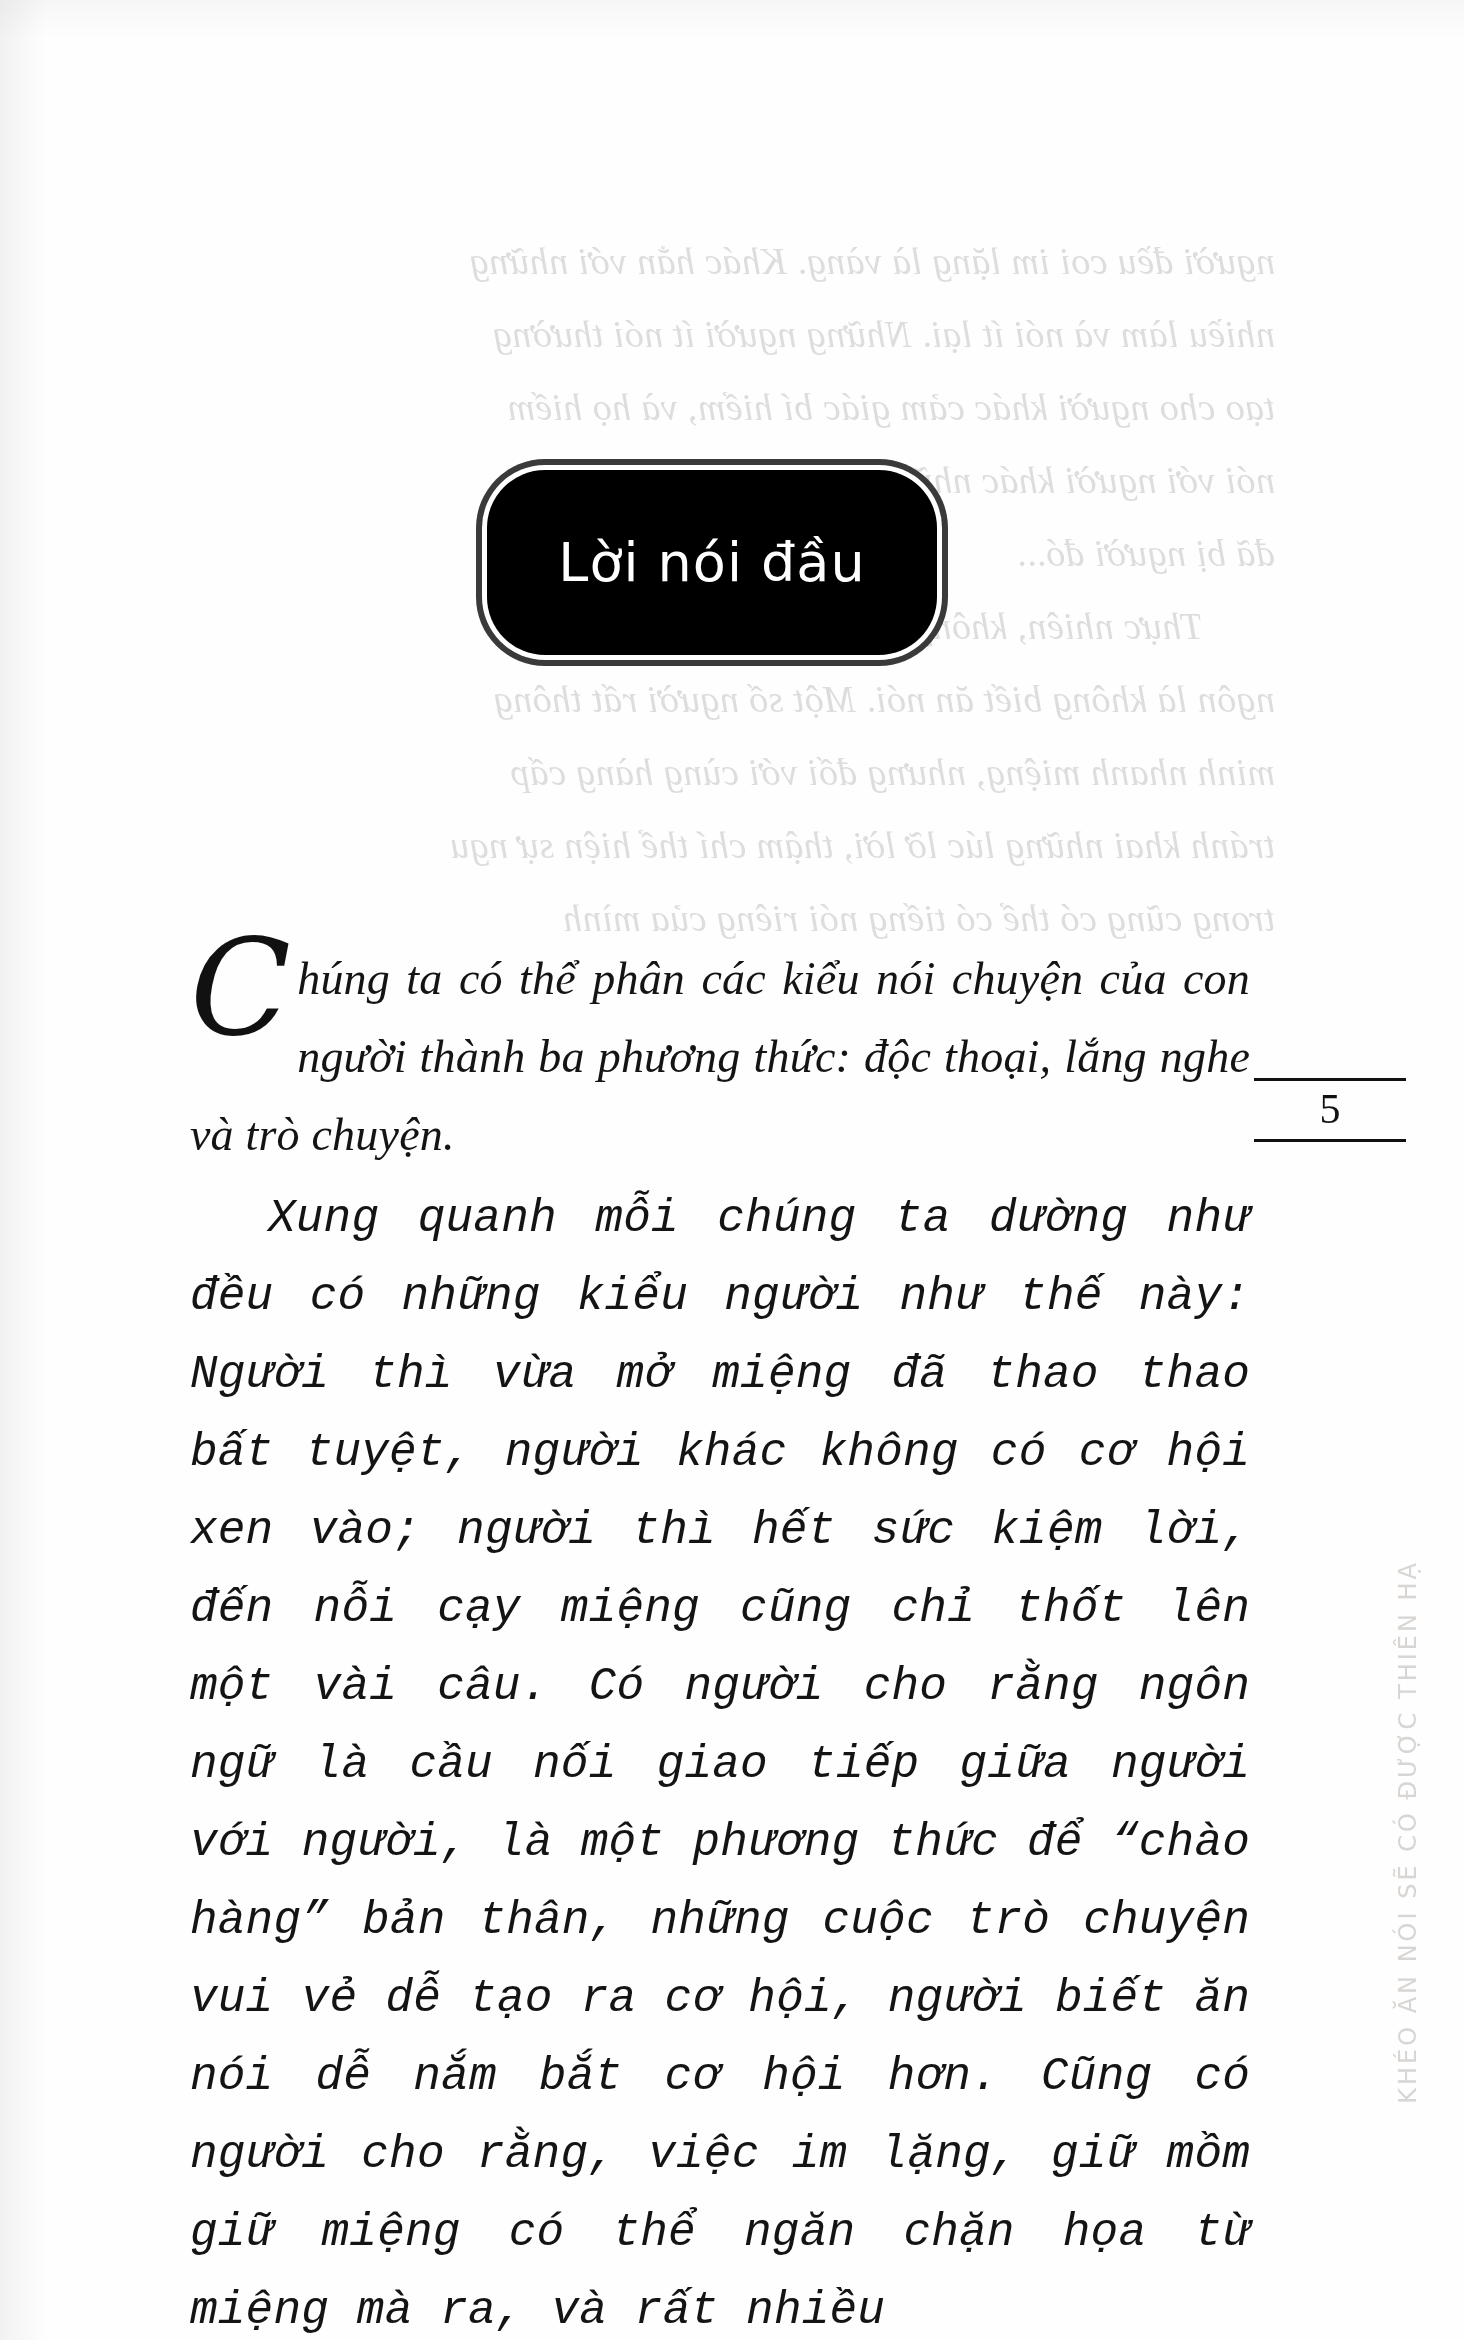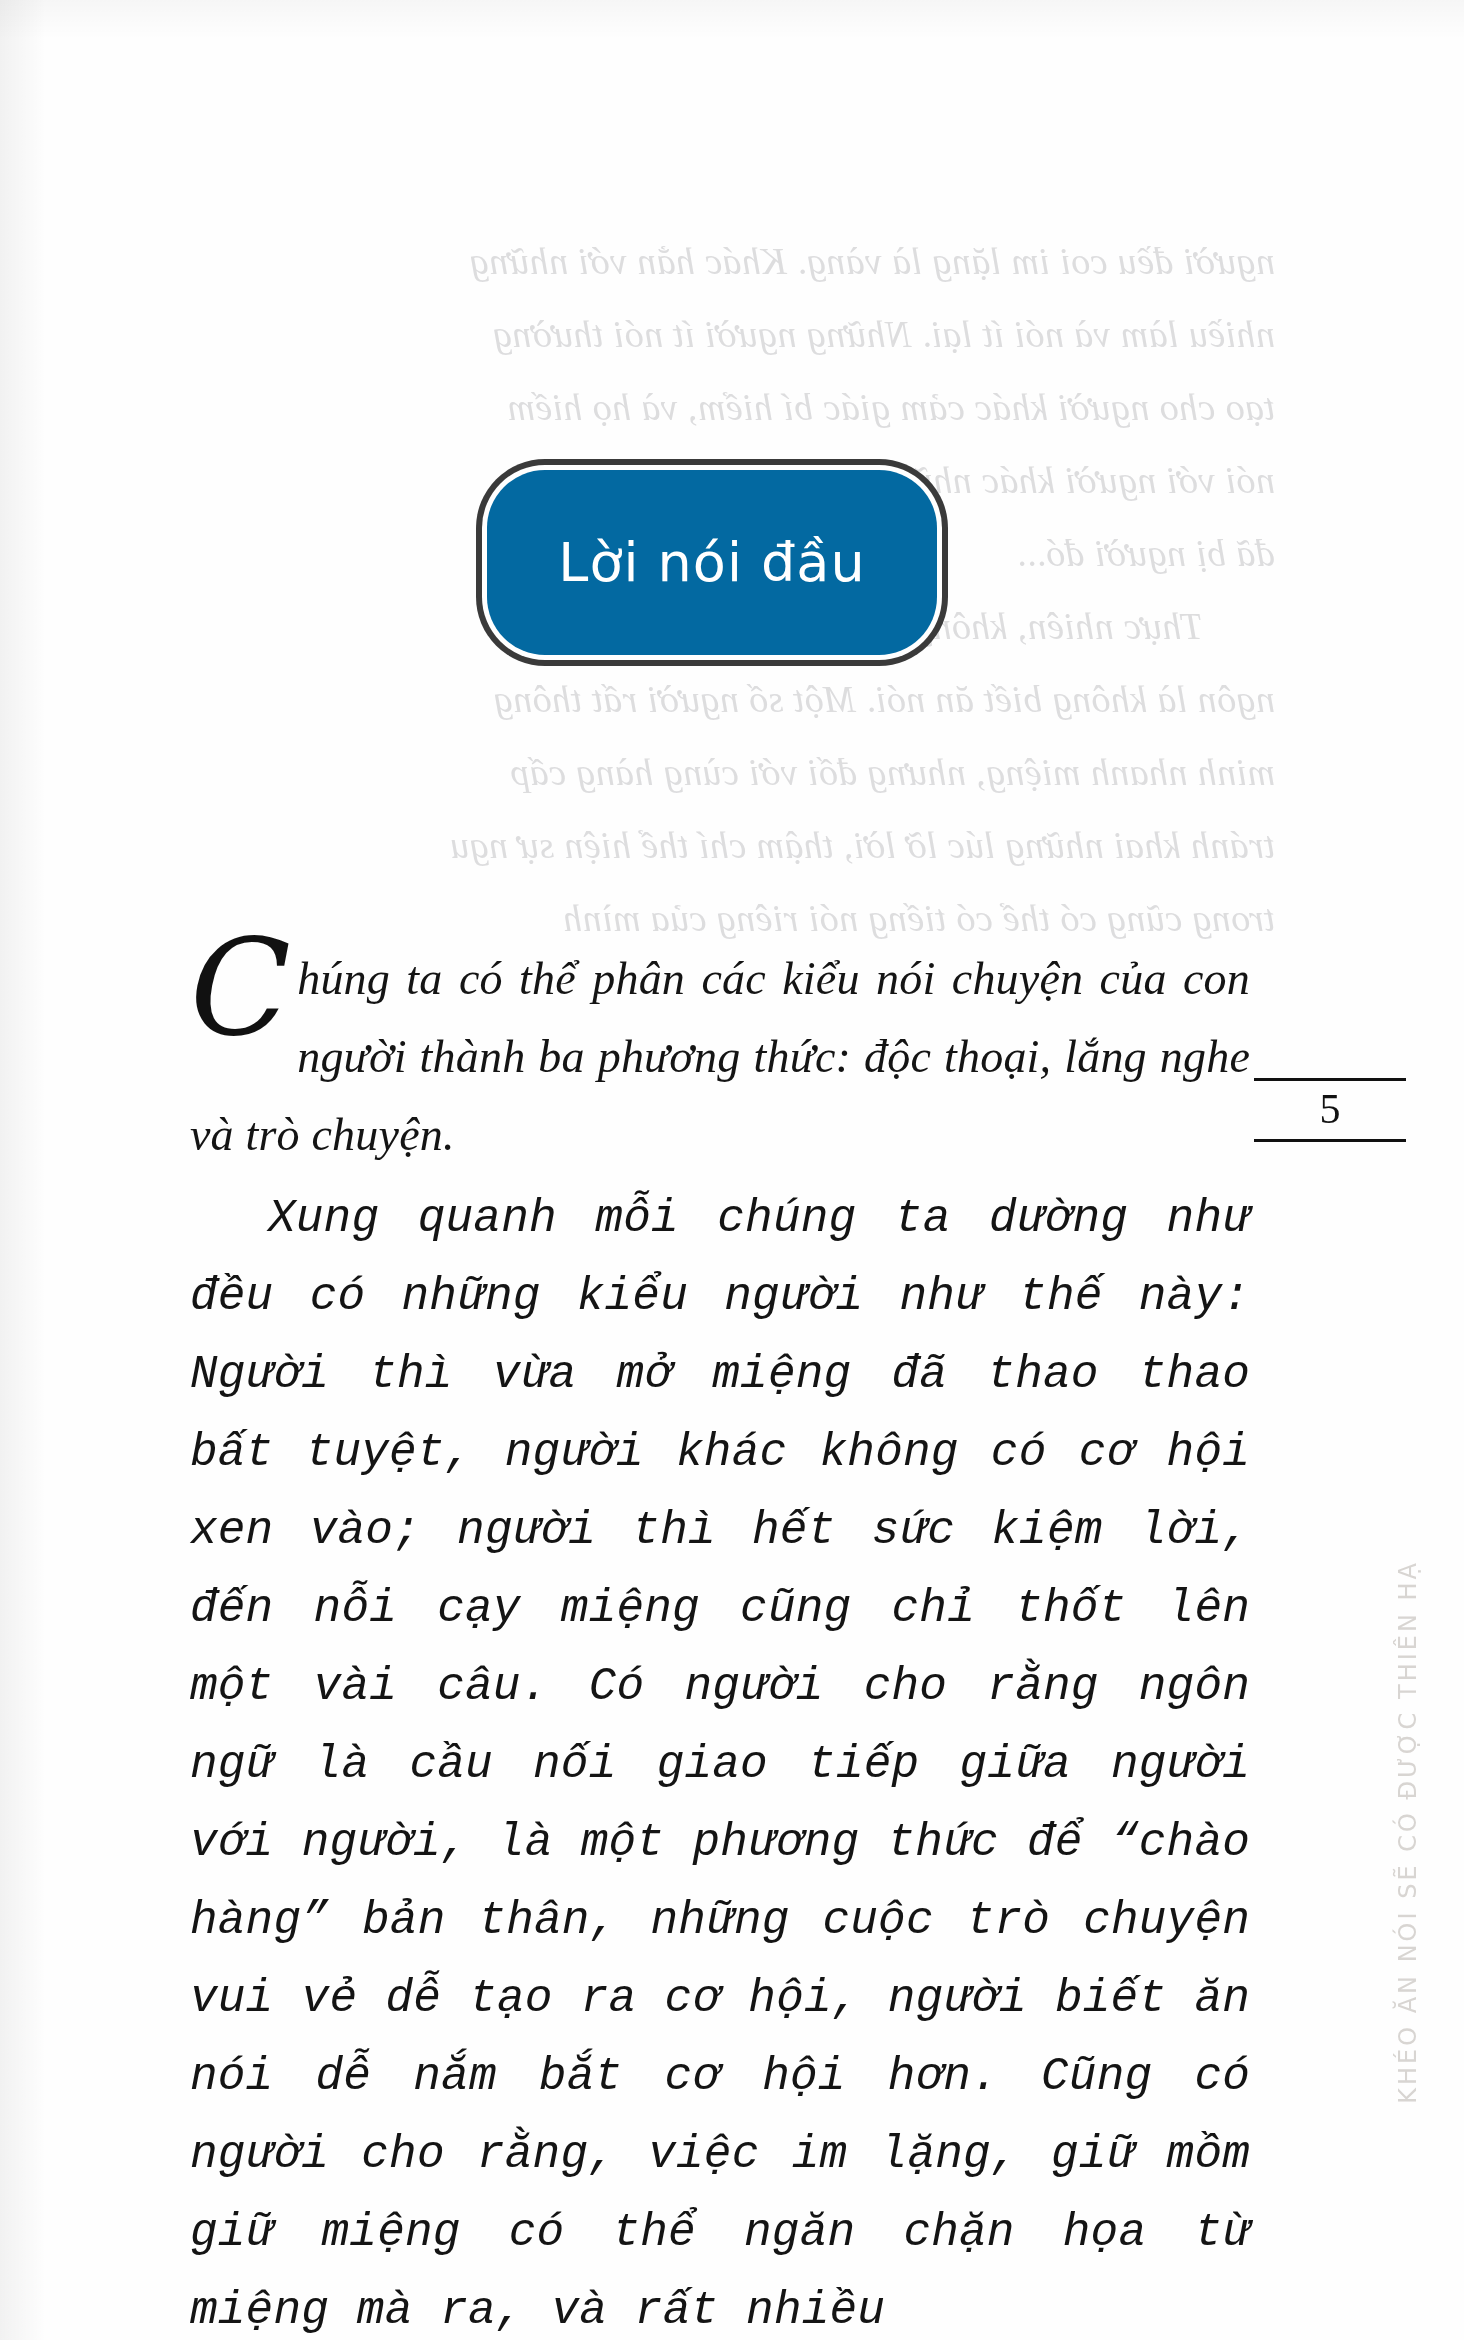--- a/index.html
+++ b/index.html
@@ -49,21 +49,21 @@
   .badge-wrap {
     position: absolute;
     left: 487px;
     top: 470px;
     width: 450px;
     height: 185px;
   }
   .badge {
     position: absolute;
     inset: 0;
-    background: #0369a1;
+    background: #000000;
     border-radius: 58px;
     
     box-shadow:
       0 0 0 5px #ffffff,
       0 0 0 11px #3a3a3a;
     display: flex;
     align-items: center;
     justify-content: center;
   }
   .badge-scallop {

